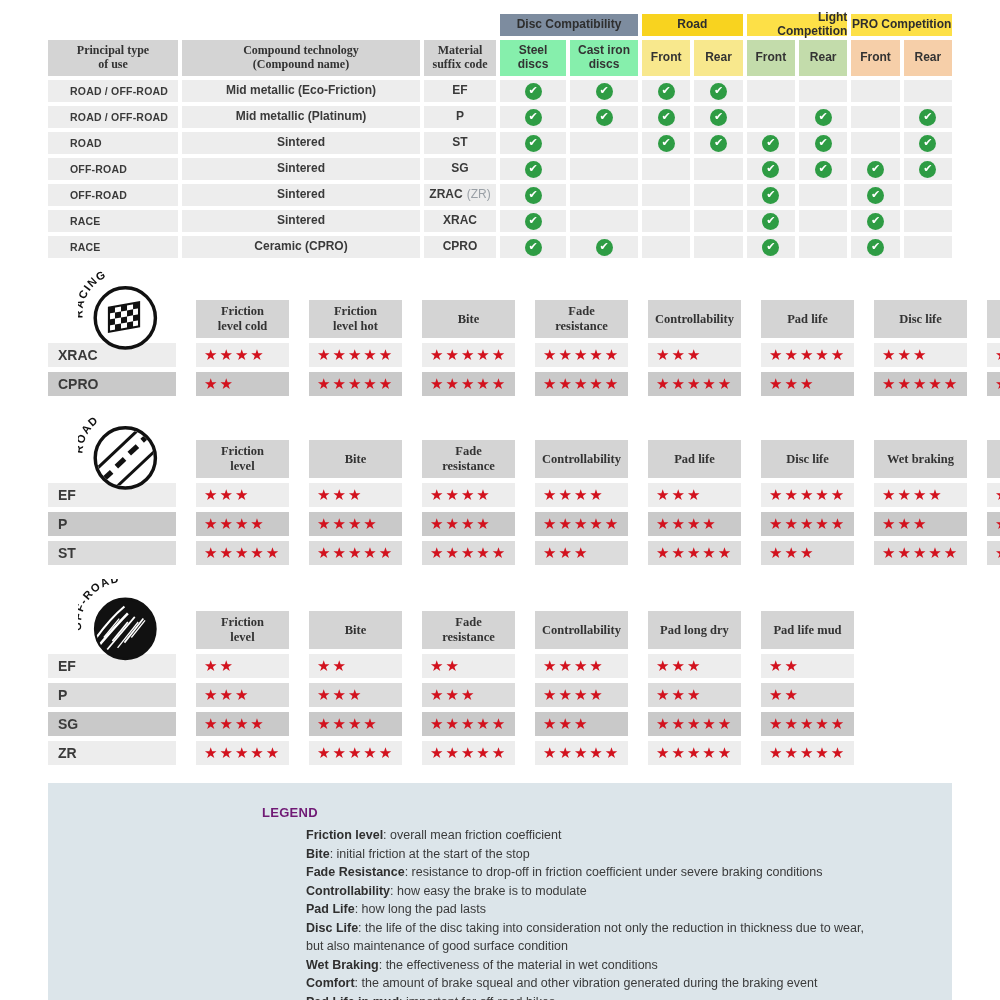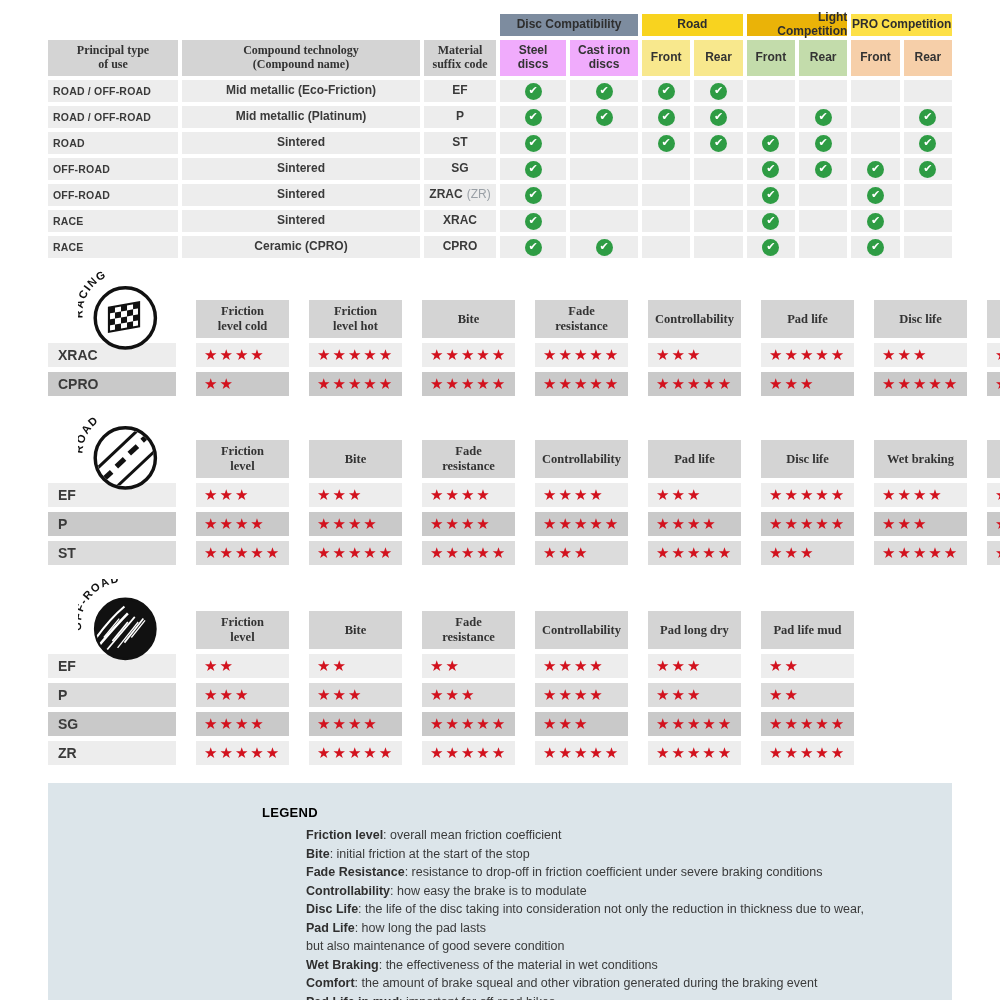--- a/index.html
+++ b/index.html
@@ -8,30 +8,30 @@
 
   
   .compat-grid{display:grid;grid-template-columns:130px 238px 72px 66px 68px repeat(6,1fr);
                grid-template-rows:22px 36px repeat(7,22px);gap:4px;width:100%;}
   .c{display:flex;align-items:center;justify-content:center;text-align:center;box-sizing:border-box;
      font-weight:bold;white-space:pre-line;line-height:1.15;}
   .void{background:transparent;}
   .group-h{font-size:12px;color:#2e2e2e;text-align:right;}
   .theme-disc-h{background:#7d8c9f;}
   .theme-road-h{background:#f8d31f;}
-  .theme-light-h{background:#eab308;}
+  .theme-light-h{background:#fde047;}
   .theme-pro-h{background:#fde047;}
-  .theme-disc-s{background:#f0abfc;}
+  .theme-disc-s{background:#86efac;}
   .theme-road-s{background:#f8e88d;}
   .theme-light-s{background:#c3dcab;}
   .theme-pro-s{background:#f6cfa9;}
   .gray-h{background:#d4d4d4;font-family:Liberation Serif, serif;}
   .col-h{font-size:12px;color:#333;}
   .dcell{background:#ededed;font-size:12px;}
-  .use{justify-content:flex-start;padding-left:5px;font-size:10.5px;letter-spacing:.2px;text-align:left;}
+  .use{justify-content:flex-start;padding-left:22px;font-size:10.5px;letter-spacing:.2px;text-align:left;}
   .code-note{color:#9aa0a6;font-weight:normal;margin-left:4px;}
   .check{width:17px;height:17px;border-radius:50%;background:#2e9c44;color:#fff;font-size:11px;
          display:flex;align-items:center;justify-content:center;font-weight:bold;
          font-family:"DejaVu Sans","Liberation Sans",sans-serif;}
 
   
   .rating-section{position:relative;}
   .sec-racing{margin-top:42px;}
   .sec-road{margin-top:44px;}
   .sec-offroad{margin-top:46px;}
@@ -44,21 +44,21 @@
   .starcell{justify-content:flex-start;padding-left:8px;color:#d2121e;font-size:15px;
             letter-spacing:2px;white-space:nowrap;font-weight:normal;
             font-family:"DejaVu Sans","Liberation Sans",sans-serif;line-height:1;}
   .shade-light{background:#ededed;}
   .shade-mid{background:#dcdcdc;}
   .shade-dark{background:#c9c9c9;}
 
   
   .legend{margin-top:18px;background:#dce5ea;box-sizing:border-box;
           padding:22px 30px 24px 214px;}
-  .legend-title{color:#000000;font-weight:bold;font-size:13px;margin-bottom:6px;letter-spacing:.3px;}
+  .legend-title{color:#701a75;font-weight:bold;font-size:13px;margin-bottom:6px;letter-spacing:.3px;}
   .legend-line{font-size:12.5px;line-height:18.5px;color:#3a3a3a;margin-left:44px;}
   .term{font-weight:bold;color:#2f2f2f;}
 </style>
 </head>
 <body>
 
 <div class="page">
 
   <div class="compat-grid">
       <div class="c void" style="grid-column: 1 / span 3;"></div>
@@ -341,22 +341,22 @@
       </div>
   </section>
 
   <div class="legend">
     <div class="legend-title">LEGEND</div>
     <div id="legend-entries">
         <div class="legend-line"><span class="term">Friction level</span><span>: overall mean friction coefficient</span></div>
         <div class="legend-line"><span class="term">Bite</span><span>: initial friction at the start of the stop</span></div>
         <div class="legend-line"><span class="term">Fade Resistance</span><span>: resistance to drop-off in friction coefficient under severe braking conditions</span></div>
         <div class="legend-line"><span class="term">Controllability</span><span>: how easy the brake is to modulate</span></div>
+        <div class="legend-line"><span class="term">Pad Life</span><span>: how long the pad lasts</span></div>
         <div class="legend-line"><span class="term">Disc Life</span><span>: the life of the disc taking into consideration not only the reduction in thickness due to wear,</span></div>
-        <div class="legend-line"><span class="term">Pad Life</span><span>: how long the pad lasts</span></div>
-        <div class="legend-line"><span>but also maintenance of good severe condition</span></div>
+        <div class="legend-line"><span>but also maintenance of good surface condition</span></div>
         <div class="legend-line"><span class="term">Wet Braking</span><span>: the effectiveness of the material in wet conditions</span></div>
         <div class="legend-line"><span class="term">Comfort</span><span>: the amount of brake squeal and other vibration generated during the braking event</span></div>
         <div class="legend-line"><span class="term">Pad Life in mud</span><span>: important for off-road bikes</span></div>
       </div>
   </div>
 
 </div>
 
 </body></html>

